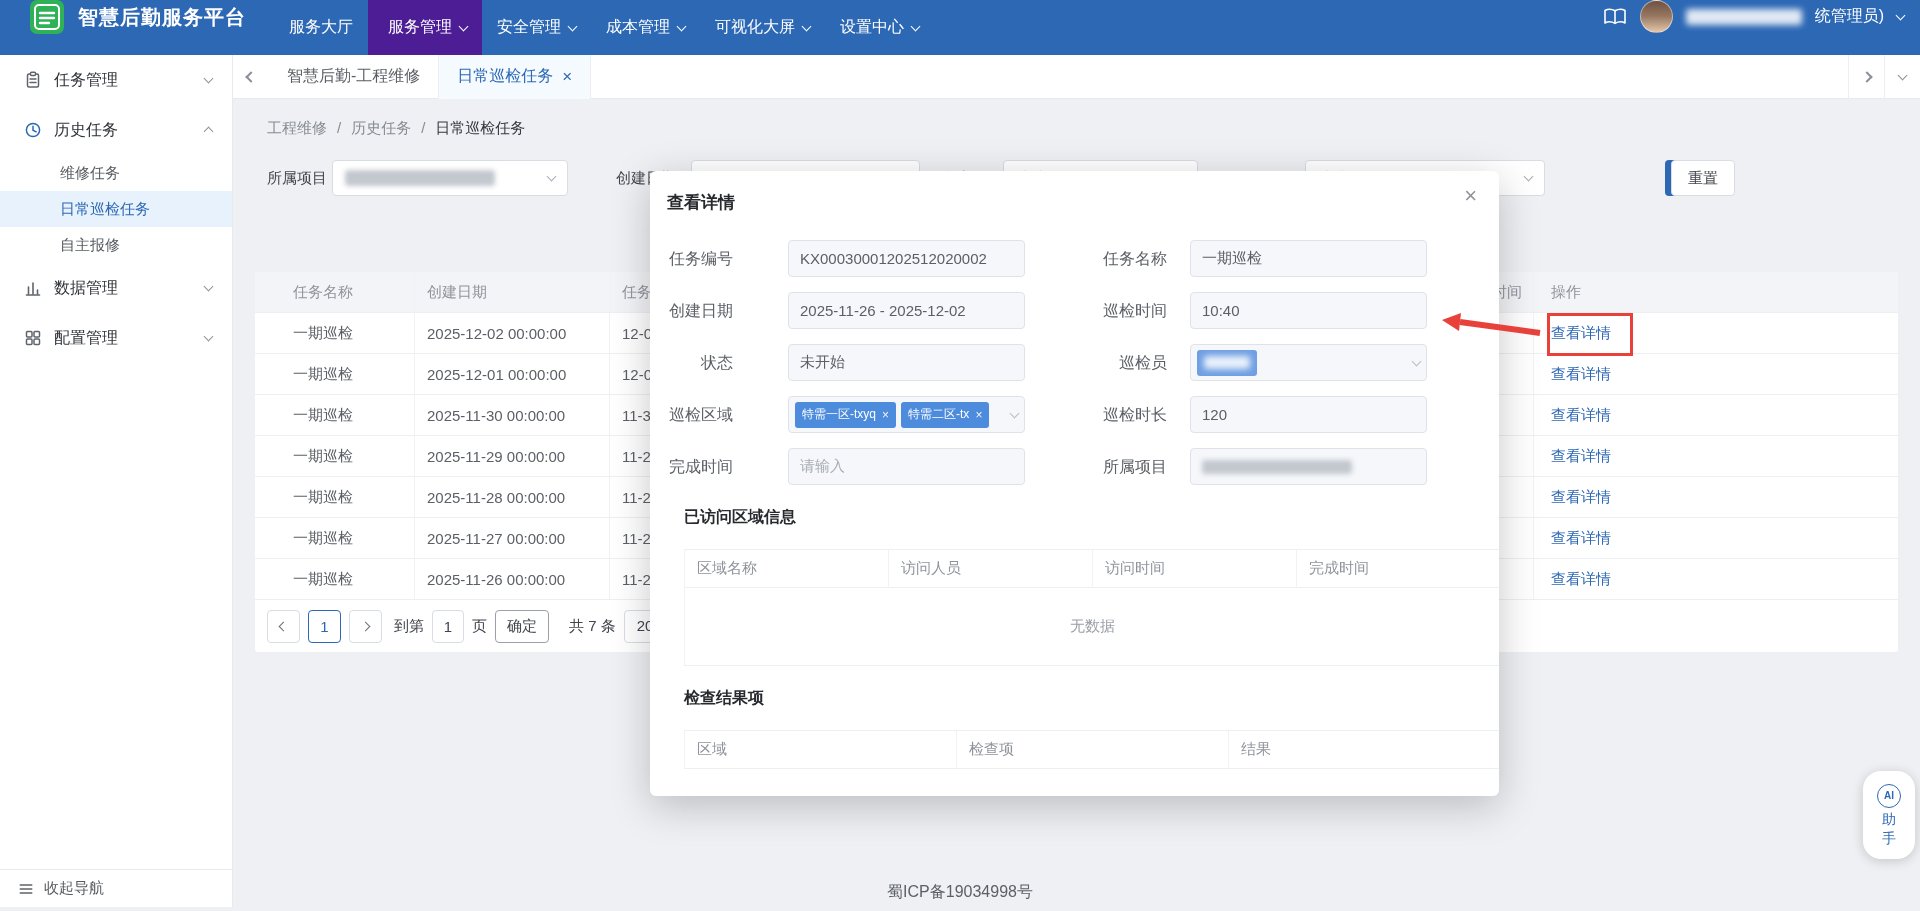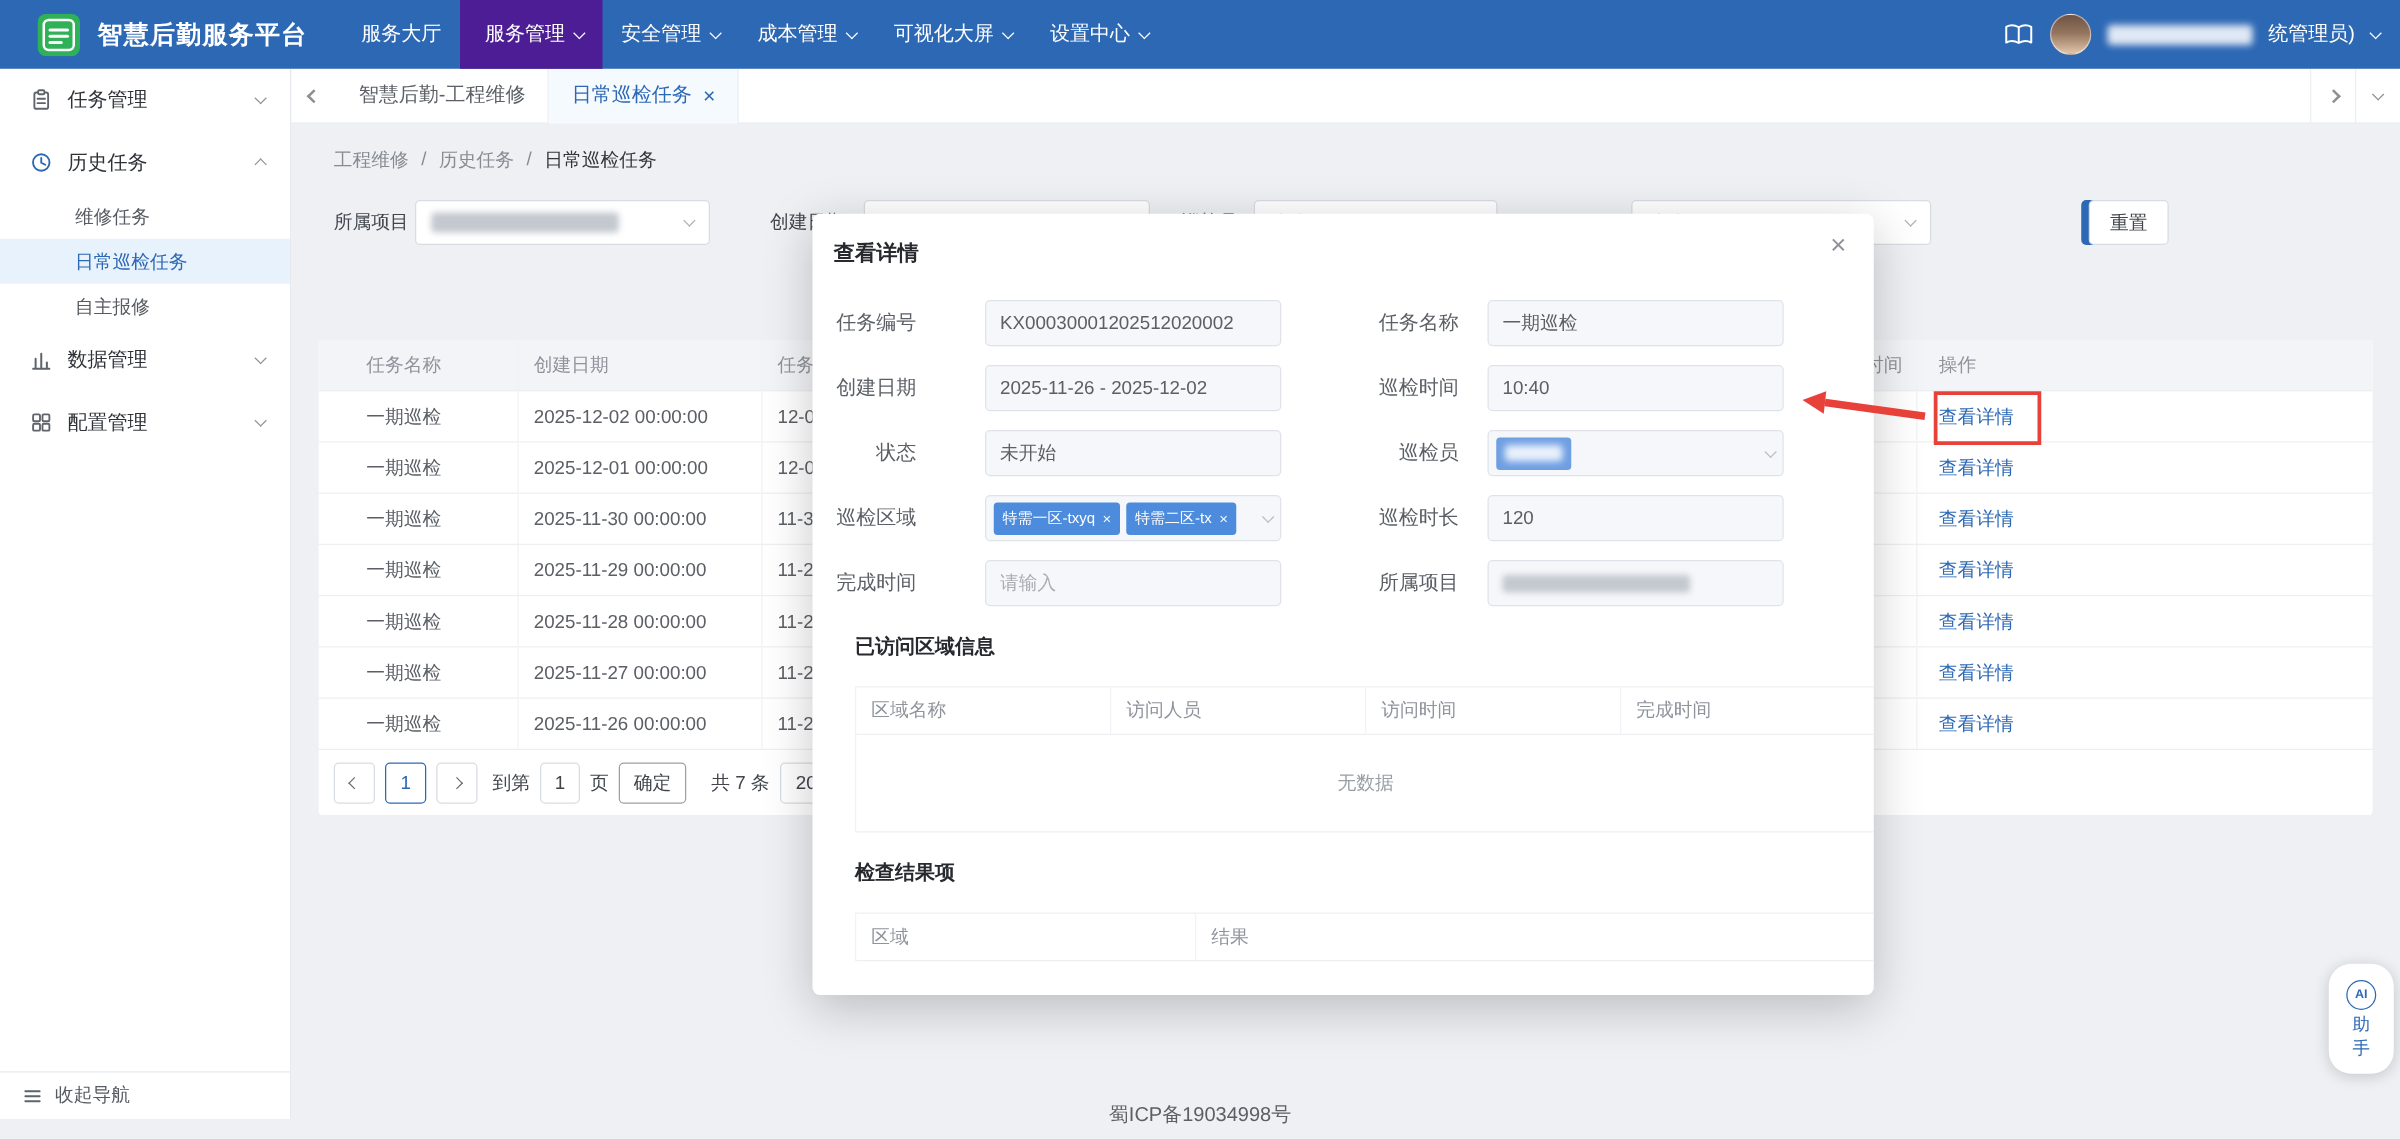--- a/index.html
+++ b/index.html
@@ -7,21 +7,21 @@
 body{font-family:"Liberation Sans","DejaVu Sans",sans-serif;background:#eef0f4;position:relative;overflow:hidden;color:#303133;}
 
 
 .chev{display:inline-block;width:8px;height:8px;border-right:2px solid currentColor;border-bottom:2px solid currentColor;transform:rotate(45deg);margin-top:-3px;}
 .chev.up{transform:rotate(-135deg);margin-top:3px;}
 .chev.left{transform:rotate(135deg);margin:0;}
 .chev.right{transform:rotate(-45deg);margin:0;}
 .chev.sm{width:7px;height:7px;border-width:1.6px;}
 
 
-.navbar{position:absolute;top:0;left:0;width:1920px;height:55px;background:#2d68b5;display:flex;align-items:center;z-index:40;}
+.navbar{position:absolute;top:0;left:0;width:1920px;height:55px;background:#2d68b5;display:flex;align-items:flex-start;z-index:40;}
 .brand{display:flex;align-items:center;gap:14px;padding-left:30px;}
 .brand-title{color:#fff;font-size:20px;font-weight:700;letter-spacing:1px;white-space:nowrap;}
 .nav-menu{display:flex;height:55px;margin-left:28px;}
 .nav-item{display:flex;align-items:center;gap:8px;padding:0 15px;color:#fff;font-size:16px;cursor:pointer;white-space:nowrap;}
 .nav-item.active{background:#4c1d95;padding-left:20px;}
 .nav-right{margin-left:auto;display:flex;align-items:center;gap:13px;padding-right:16px;color:#fff;font-size:16px;}
 .avatar{width:33px;height:33px;border-radius:50%;background:linear-gradient(180deg,#6d5244 0%,#96765f 48%,#e3c6ab 100%);border:1px solid rgba(255,255,255,.5);}
 .redact{display:inline-block;height:16px;border-radius:3px;vertical-align:middle;}
 .redact.white{background:rgba(255,255,255,.85);filter:blur(3px);width:116px;}
 .redact.gray{background:#c3c8cf;filter:blur(2.5px);}
@@ -29,21 +29,21 @@
 
 .tabbar{position:absolute;top:55px;left:233px;right:0;height:44px;background:#fff;border-bottom:1px solid #e7e9ee;display:flex;align-items:center;z-index:5;}
 .tab-nav-icon{width:36px;display:flex;justify-content:center;align-items:center;color:#8b9097;cursor:pointer;}
 .tab{display:flex;align-items:center;gap:9px;padding:0 18px;height:44px;font-size:16px;color:#5c6066;border-right:1px solid #eceef2;cursor:pointer;white-space:nowrap;}
 .tab.active{color:#2d68b5;background:#f5faff;}
 .tab-close{font-size:17px;line-height:1;}
 .tab-right{margin-left:auto;display:flex;}
 .tab-right .tbox{width:36px;height:44px;display:flex;align-items:center;justify-content:center;color:#8b9097;border-left:1px solid #eceef2;cursor:pointer;}
 
 
-.sidebar{position:absolute;top:55px;left:0;width:233px;bottom:16px;background:#fff;border-right:1px solid #e7e9ee;z-index:6;}
+.sidebar{position:absolute;top:55px;left:0;width:233px;bottom:4px;background:#fff;border-right:1px solid #e7e9ee;z-index:6;}
 .side-group{height:50px;display:flex;align-items:center;padding:0 20px 0 24px;font-size:16px;color:#2f3338;cursor:pointer;}
 .sg-label{margin-left:12px;}
 .side-group .chev{margin-left:auto;color:#909399;}
 .icn{display:inline-flex;width:18px;height:18px;color:#5f646b;flex:none;}
 .icn.blue{color:#2d68b5;}
 .sub{height:36px;display:flex;align-items:center;padding-left:60px;font-size:15px;color:#565b61;cursor:pointer;}
 .sub.active{background:#e7f2fd;color:#2d68b5;}
 .side-bottom{position:absolute;bottom:0;left:0;width:232px;height:38px;border-top:1px solid #e7e9ee;display:flex;align-items:center;gap:10px;padding-left:18px;font-size:15px;color:#565b61;background:#fff;cursor:pointer;}
 
 
@@ -460,20 +460,21 @@
         <div class="vc">访问时间</div>
         <div class="vc">完成时间</div>
       </div>
       <div class="vempty">无数据</div>
     </div>
 
     <div class="m-sec">检查结果项</div>
     <div class="vtable">
       <div class="vrow three">
         <div class="vc">区域</div>
+        <div class="vc">检查项</div>
         <div class="vc">结果</div>
       </div>
     </div>
   </div>
 </div>
 
 <div class="hl-box"></div>
 <svg class="arrow-svg" width="230" height="70" viewBox="0 0 230 70">
   <line x1="120" y1="38" x2="40" y2="27" stroke="#e7413a" stroke-width="6"></line>
   <polygon points="22,25 41,18 39,36" fill="#e7413a"></polygon>

